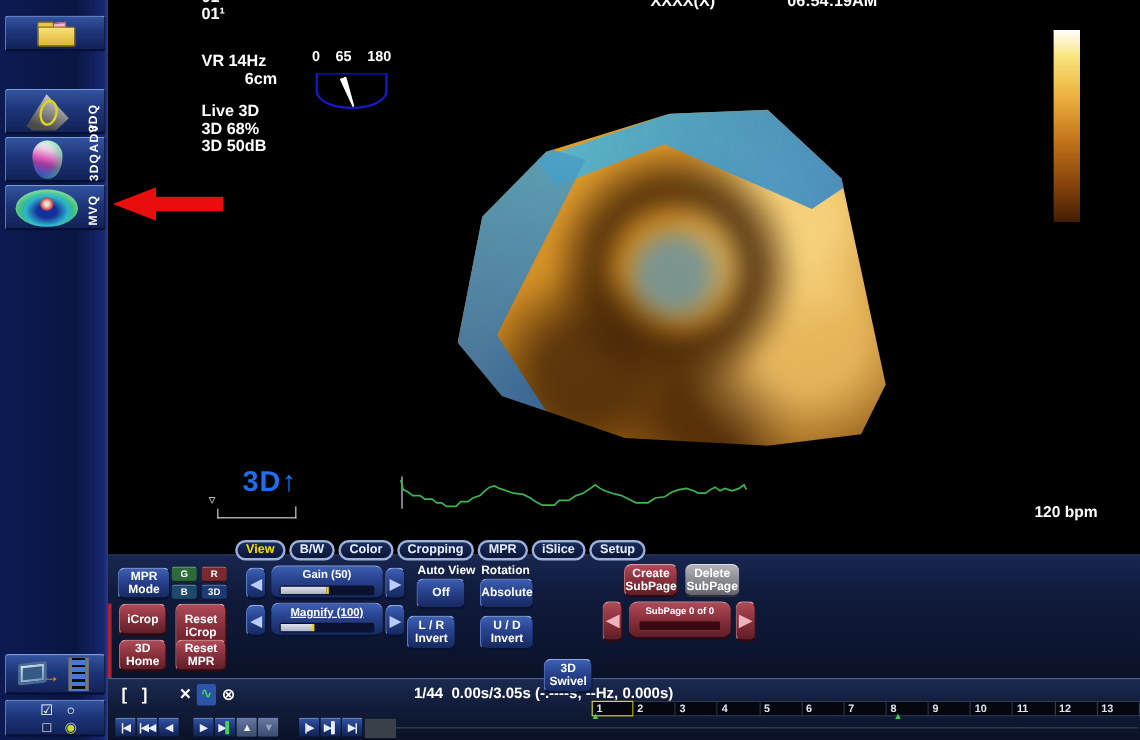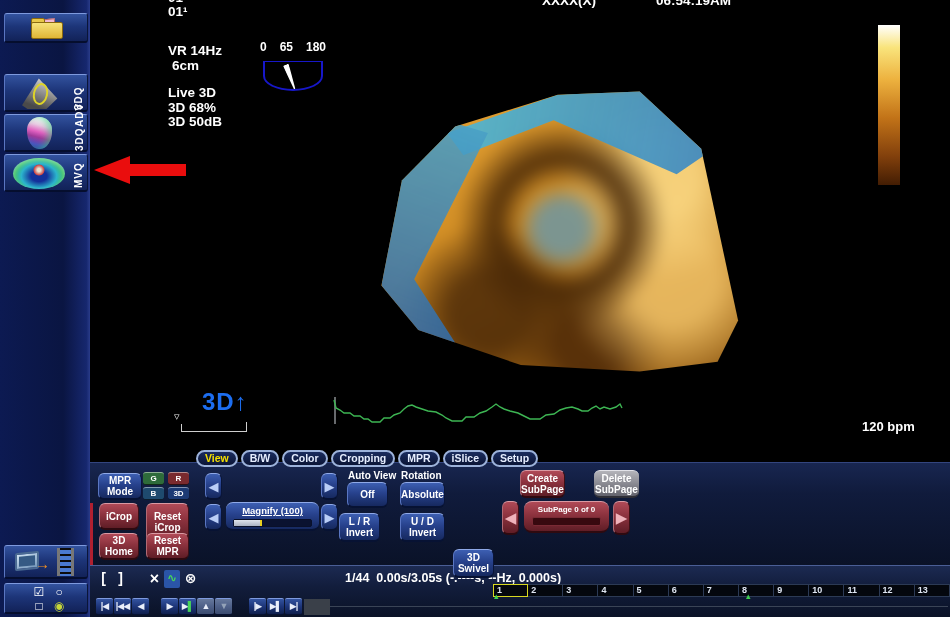--- a/index.html
+++ b/index.html
@@ -61,21 +61,21 @@
     border-top:14px solid transparent; border-bottom:14px solid transparent; border-right:36px solid #ea0d0d; }
   #red-arrow .shaft { position:absolute; left:34px; top:8px; width:58px; height:12px; background:#ea0d0d; }
 
   
   #main { left:90px; top:0; width:860px; height:462px; background:#000; }
   .wtext { color:#fff; font-size:13.5px; font-weight:600; }
   #cut-masked { left:452px; top:-7px; }
   #cut-time { left:566px; top:-7px; }
   #preset { left:78px; top:-9px; line-height:14px; }
   #imaging { left:78px; top:44px; line-height:14.5px; }
-  #imaging .indent { padding-left:4px; }
+  #imaging .indent { padding-left:4px;margin-left:32px; }
   #imaging .gap { height:13px; }
 
   #dial-labels { left:170px; top:40px; width:66px; display:flex; justify-content:space-between;
     color:#fff; font-size:12px; font-weight:600; }
   #dial { left:173px; top:61px; width:60px; height:30px;
     border:2px solid #1717c9; border-top:1px solid #1717c9;
     border-radius:0 0 60px 60px / 0 0 30px 30px; }
   #needle { position:absolute; left:26px; top:1px; width:7px; height:26px; background:#fff;
     clip-path:polygon(15% 0, 100% 0, 55% 100%, 35% 100%);
     transform:rotate(-22deg); transform-origin:50% 95%; }
@@ -315,20 +315,26 @@
     <div class="btn-mini" style="left:78px;top:9px;background:#7a2a2e;">R</div>
     <div class="btn-mini" style="left:53px;top:24px;background:#1e4a6e;">B</div>
     <div class="btn-mini" style="left:78px;top:24px;background:#1c3a74;">3D</div>
 
     <div class="btn-red" style="left:9px;top:40px;width:40px;height:27px;">iCrop</div>
     <div class="btn-red" style="left:56px;top:40px;width:43px;height:39px;">Reset iCrop</div>
     <div class="btn-red" style="left:9px;top:70px;width:40px;height:27px;">3D Home</div>
     <div class="btn-red" style="left:56px;top:70px;width:43px;height:27px;">Reset MPR</div>
 
     <div class="btn-blue arrow-btn" style="left:115px;top:10px;width:17px;height:27px;">◀</div>
+    <div class="slider-panel" style="left:136px;top:8px;">
+      <div style="margin-top:2px;">Gain (50)</div>
+      <div class="slider-track">
+          <div class="slider-fill" style="width: 52%;"></div>
+        </div>
+    </div>
     <div class="btn-blue arrow-btn" style="left:231px;top:10px;width:17px;height:27px;">▶</div>
 
     <div class="btn-blue arrow-btn" style="left:115px;top:41px;width:17px;height:27px;">◀</div>
     <div class="slider-panel" style="left:136px;top:39px;text-decoration:underline;">
       <div style="margin-top:2px;">Magnify (100)</div>
       <div class="slider-track">
           <div class="slider-fill" style="width: 37%;"></div>
         </div>
     </div>
     <div class="btn-blue arrow-btn" style="left:231px;top:41px;width:17px;height:27px;">▶</div>
@@ -337,21 +343,21 @@
     <div class="btn-blue" style="left:257px;top:19px;width:41px;height:26px;">Off</div>
 
     <div class="plabel" style="left:311px;top:7px;">Rotation</div>
     <div class="btn-blue" style="left:310px;top:19px;width:45px;height:26px;">Absolute</div>
 
     <div class="btn-blue" style="left:249px;top:50px;width:41px;height:29px;">L / R Invert</div>
     <div class="btn-blue" style="left:310px;top:50px;width:45px;height:29px;">U / D Invert</div>
     <div class="btn-blue" style="left:363px;top:50px;width:41px;height:29px;margin-top:36px;">3D Swivel</div>
 
     <div class="btn-red" style="left:430px;top:7px;width:45px;height:28px;">Create SubPage</div>
-    <div class="btn-gray" style="left:481px;top:7px;width:45px;height:28px;margin-left:23px;">Delete SubPage</div>
+    <div class="btn-gray" style="left:481px;top:7px;width:45px;height:28px;">Delete SubPage</div>
 
     <div class="btn-red arrow-btn-red" style="left:412px;top:38px;width:17px;height:34px;">◀</div>
     <div class="subpage-panel">
       <div style="margin-top:3px;">SubPage 0 of 0</div>
       <div class="subpage-inner"></div>
     </div>
     <div class="btn-red arrow-btn-red" style="left:523px;top:38px;width:17px;height:34px;">▶</div>
   </div>
 
   <div id="bottombar" class="abs">

